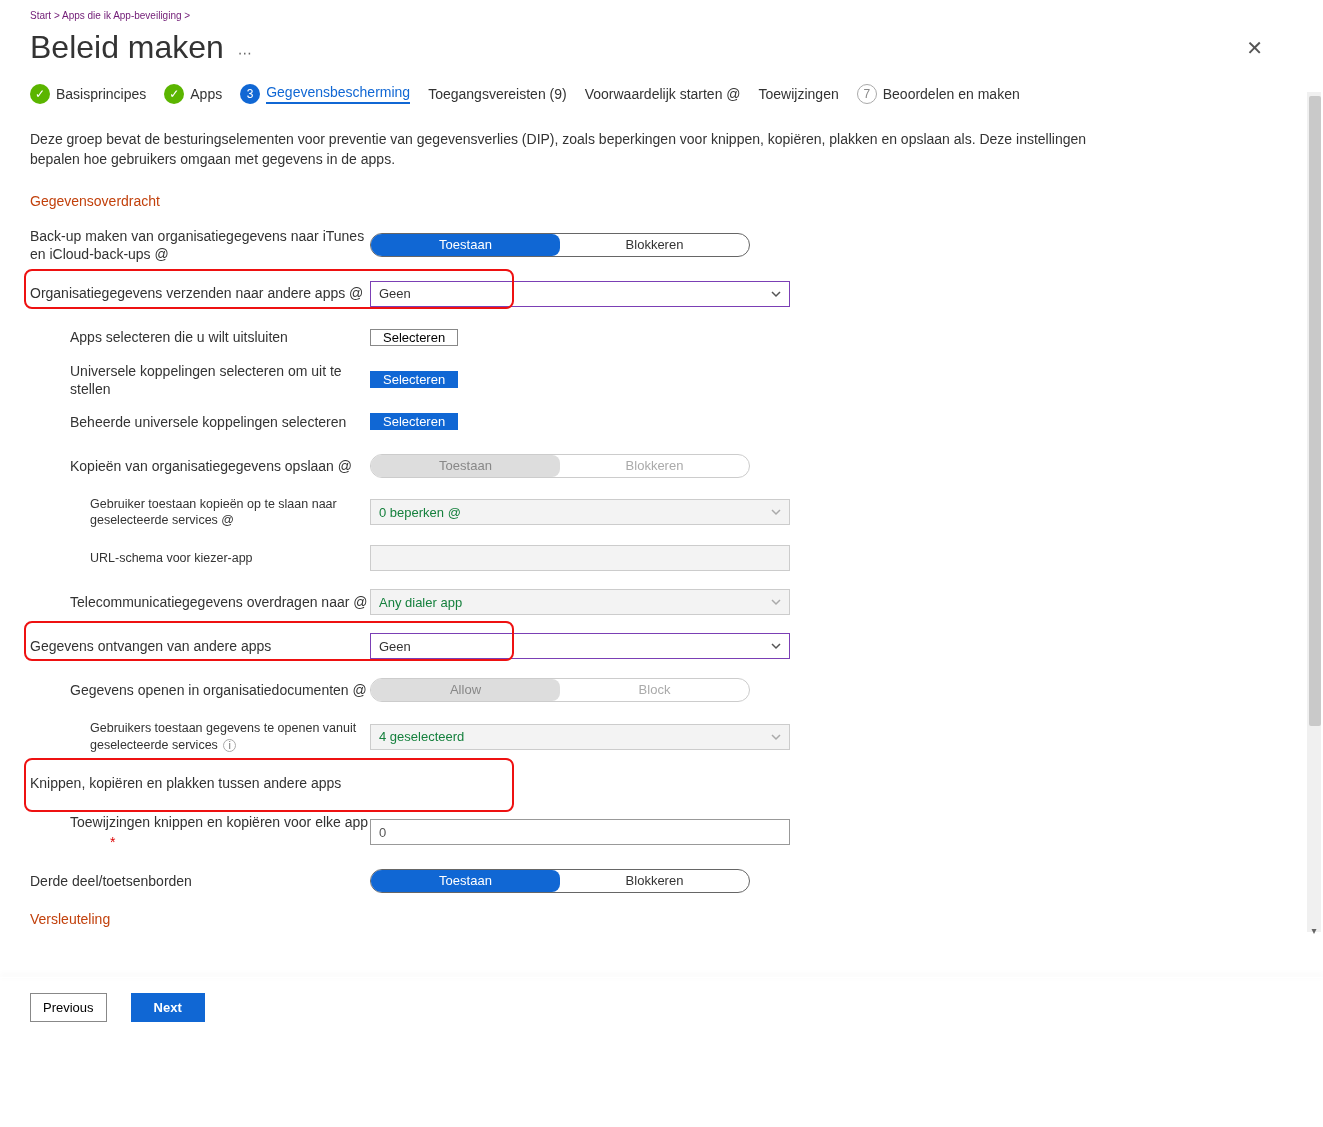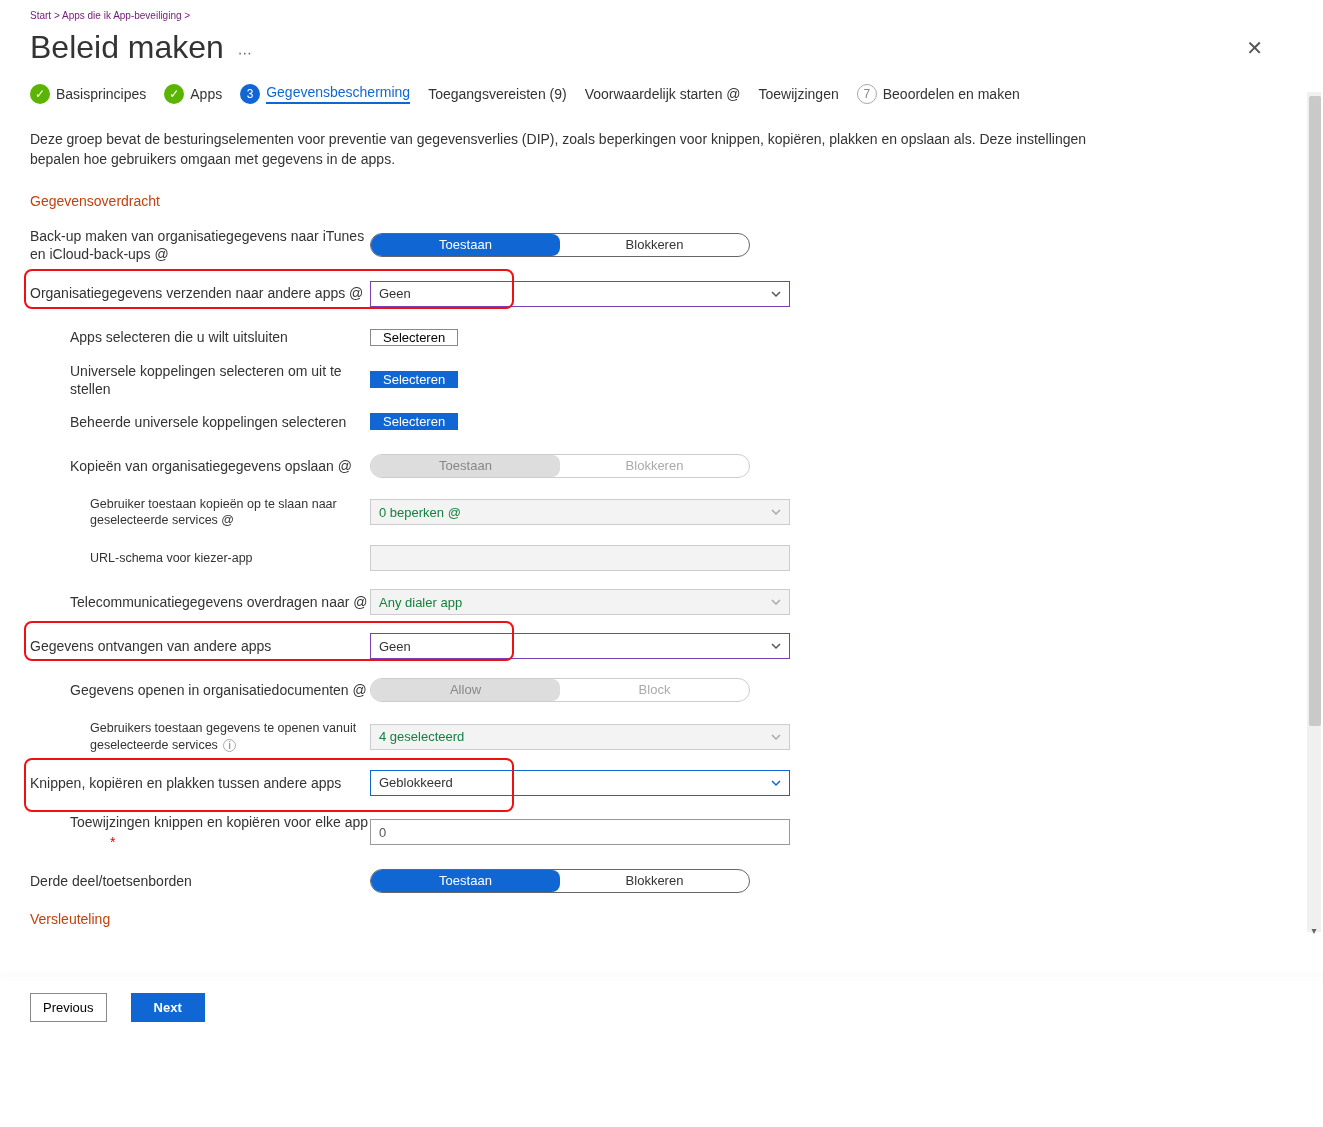--- a/index.html
+++ b/index.html
@@ -219,28 +219,20 @@
         <span class="val">4 geselecteerd</span>
         <svg class="chev" viewBox="0 0 10 10">
             <path d="M1 3 L5 7 L9 3" stroke="#aaa" fill="none" stroke-width="1.5"></path>
           </svg>
       </div>
     </div>
   </div>
 
   <div class="form-row" id="row-cutcopy">
     <div class="label-col">Knippen, kopiëren en plakken tussen andere apps</div>
-    <div class="control-col">
-      <div class="dropdown blue">
-        <span class="val">Geblokkeerd</span>
-        <svg class="chev" viewBox="0 0 10 10">
-            <path d="M1 3 L5 7 L9 3" stroke="#1067d4" fill="none" stroke-width="1.5"></path>
-          </svg>
-      </div>
-    </div>
   </div>
 
   <div class="form-row">
     <div class="label-col indent1">
       <span>Toewijzingen knippen en kopiëren voor elke app</span>
       <span class="req">*</span>
     </div>
     <div class="control-col">
       <input type="text" class="text-input" value="0" style="">
     </div>

